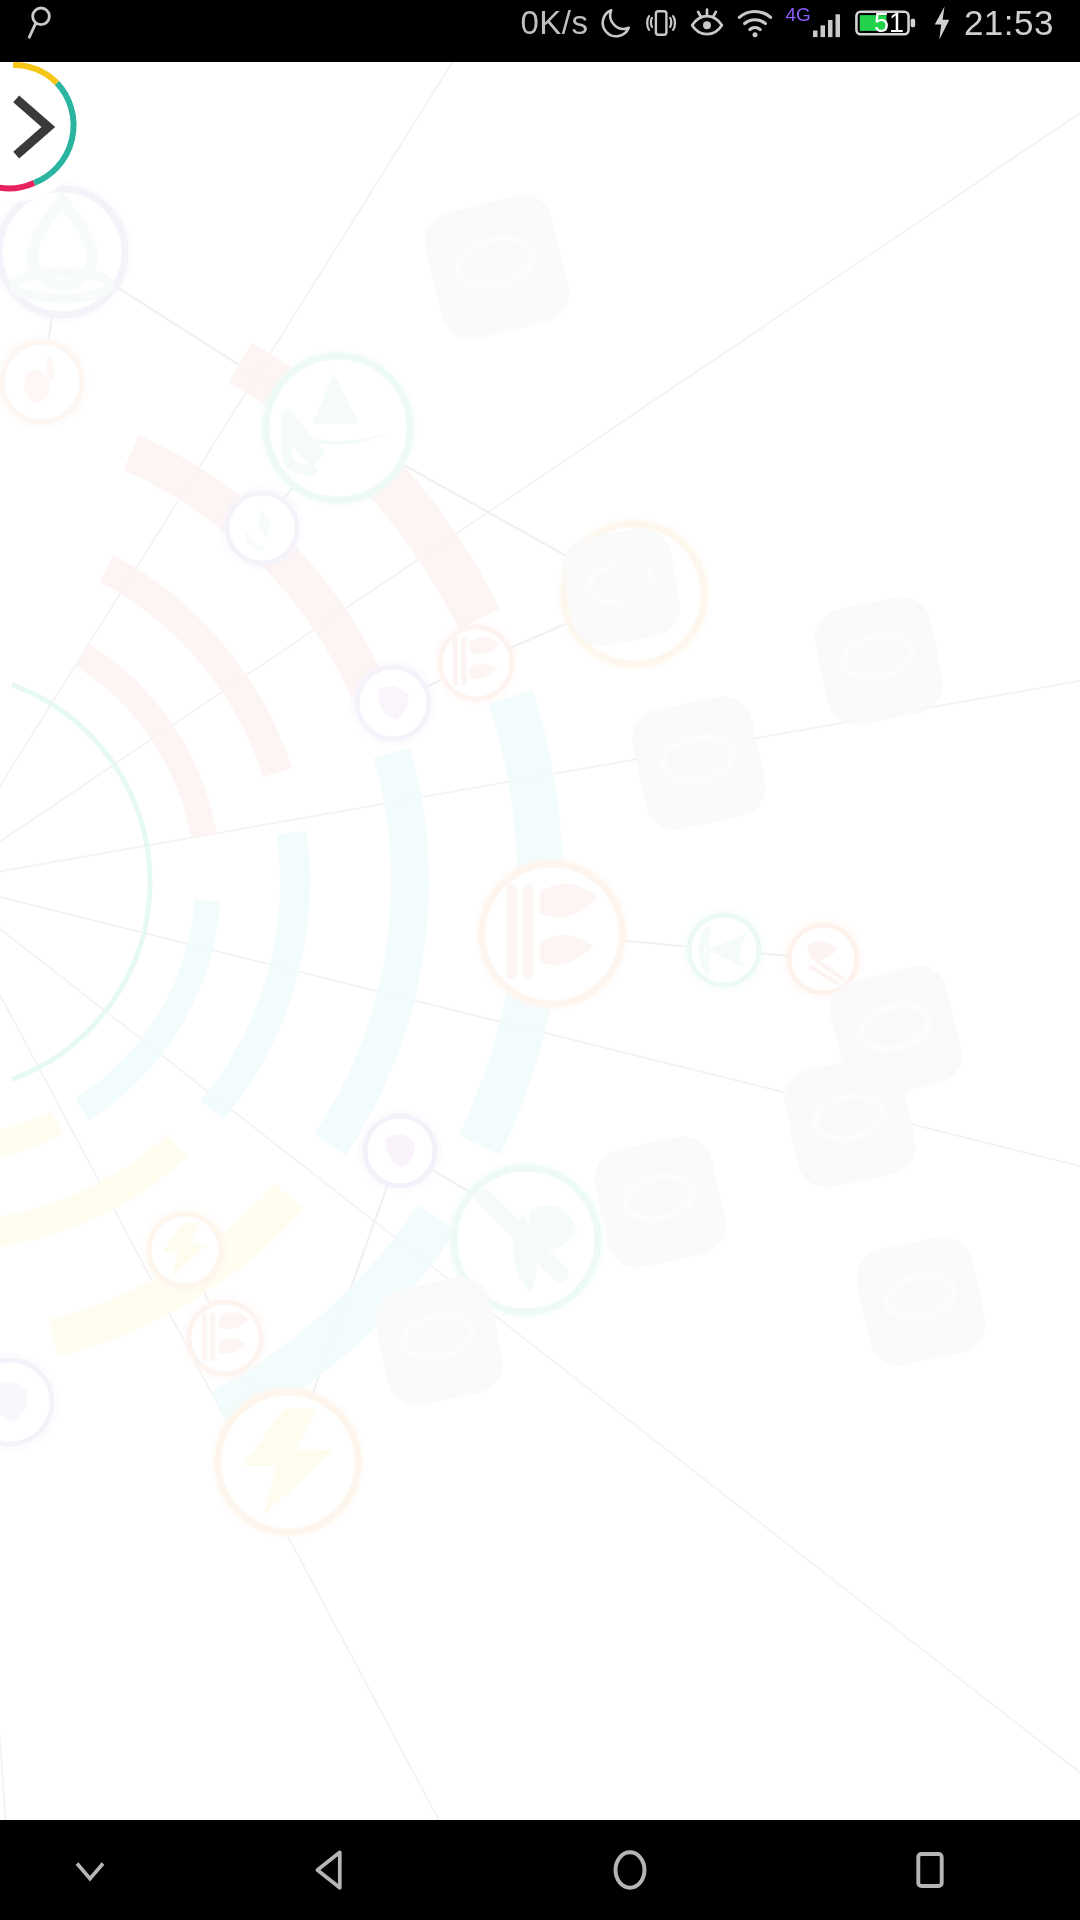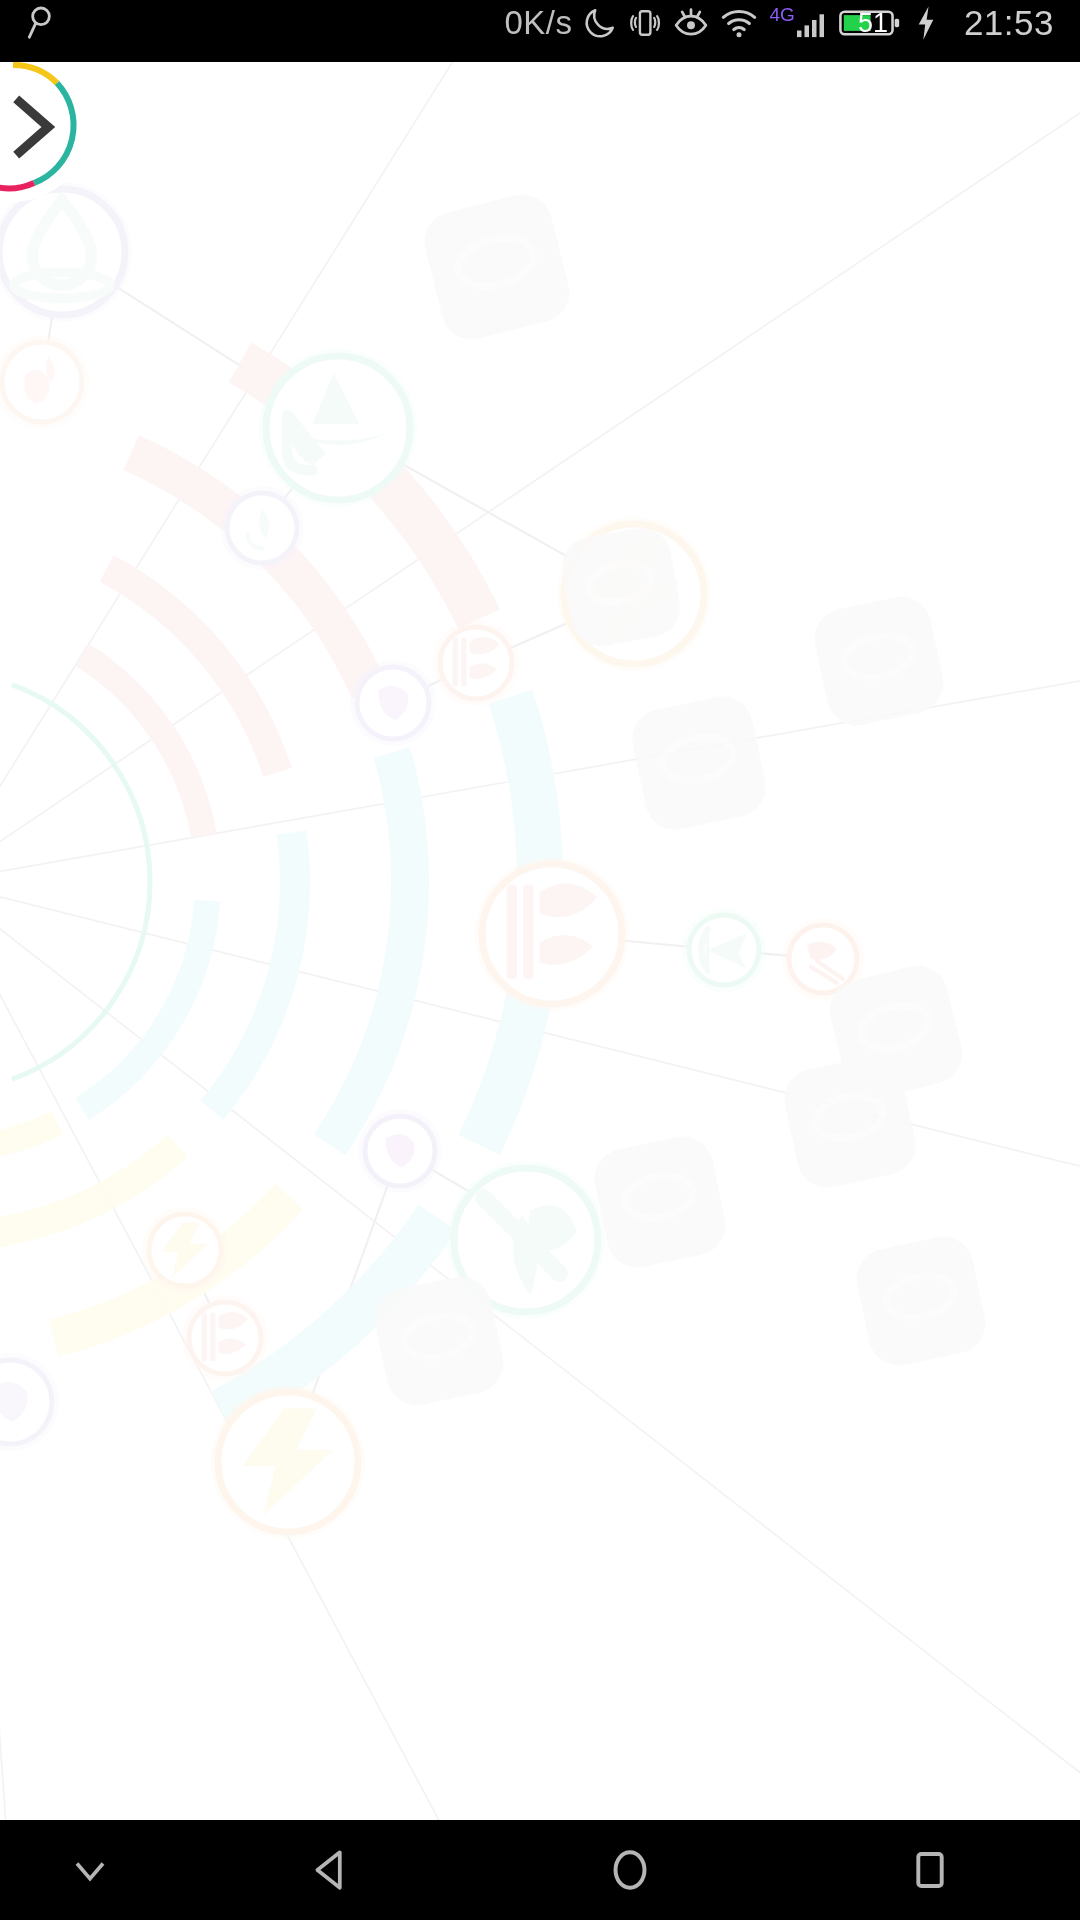--- a/index.html
+++ b/index.html
@@ -19,21 +19,21 @@
   }
   #status-left{ display:flex; align-items:center; padding-left:24px; flex:1; }
   #status-right{
     display:flex; align-items:center; gap:9px;
     padding-right:26px; height:100%;
   }
   .sb-text{
     font-size:33px; color:#bfbfbf; letter-spacing:0.5px;
     font-family:"Liberation Sans", sans-serif;
   }
-  .sb-clock{ font-size:35px; color:#cfcfcf; margin-left:16px; letter-spacing:0.5px;}
+  .sb-clock{ font-size:35px; color:#cfcfcf; margin-left:0; letter-spacing:0.5px;}
   .sb-ico{ display:block; }
 
   
   #screen{
     position:absolute; left:0; top:62px; width:1080px; height:1758px;
     background:#ffffff; overflow:hidden;
   }
   #tree-canvas{ position:absolute; left:0; top:0; width:1080px; height:1758px; }
 
   

